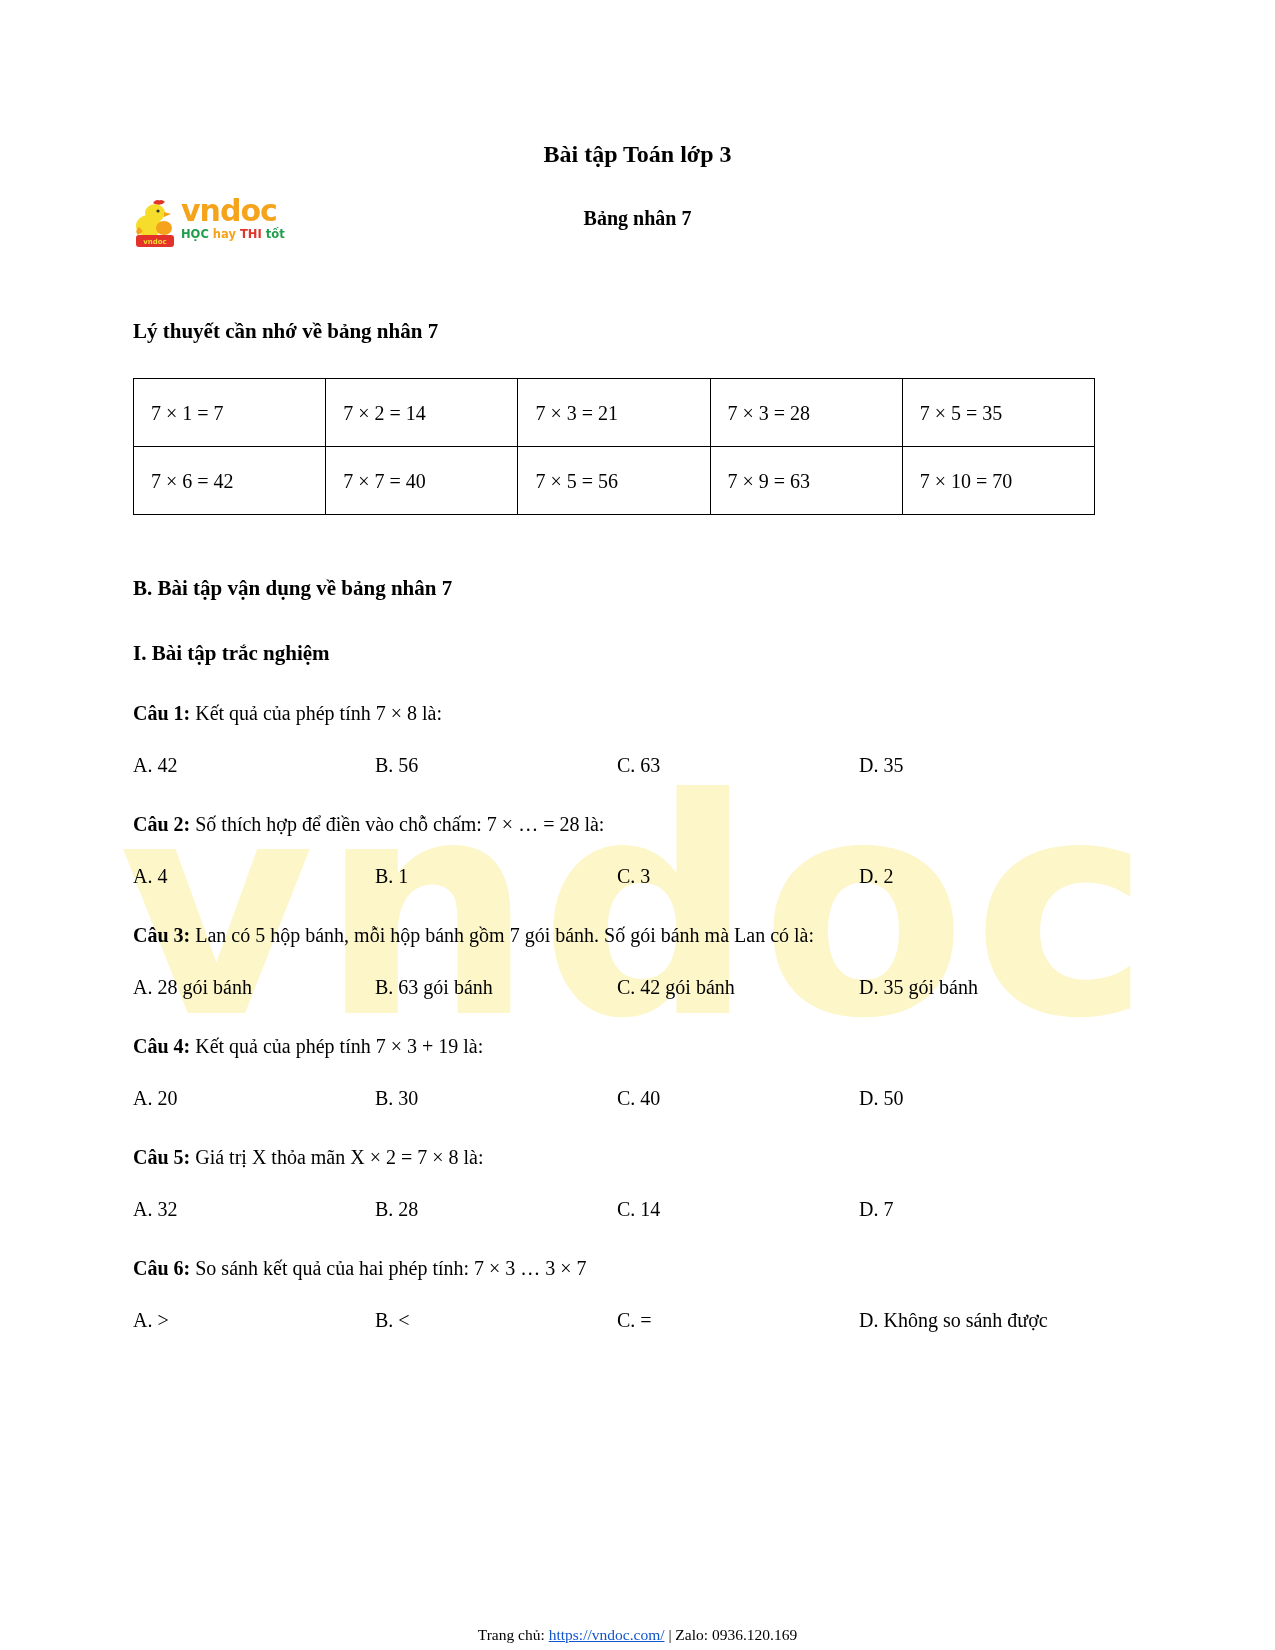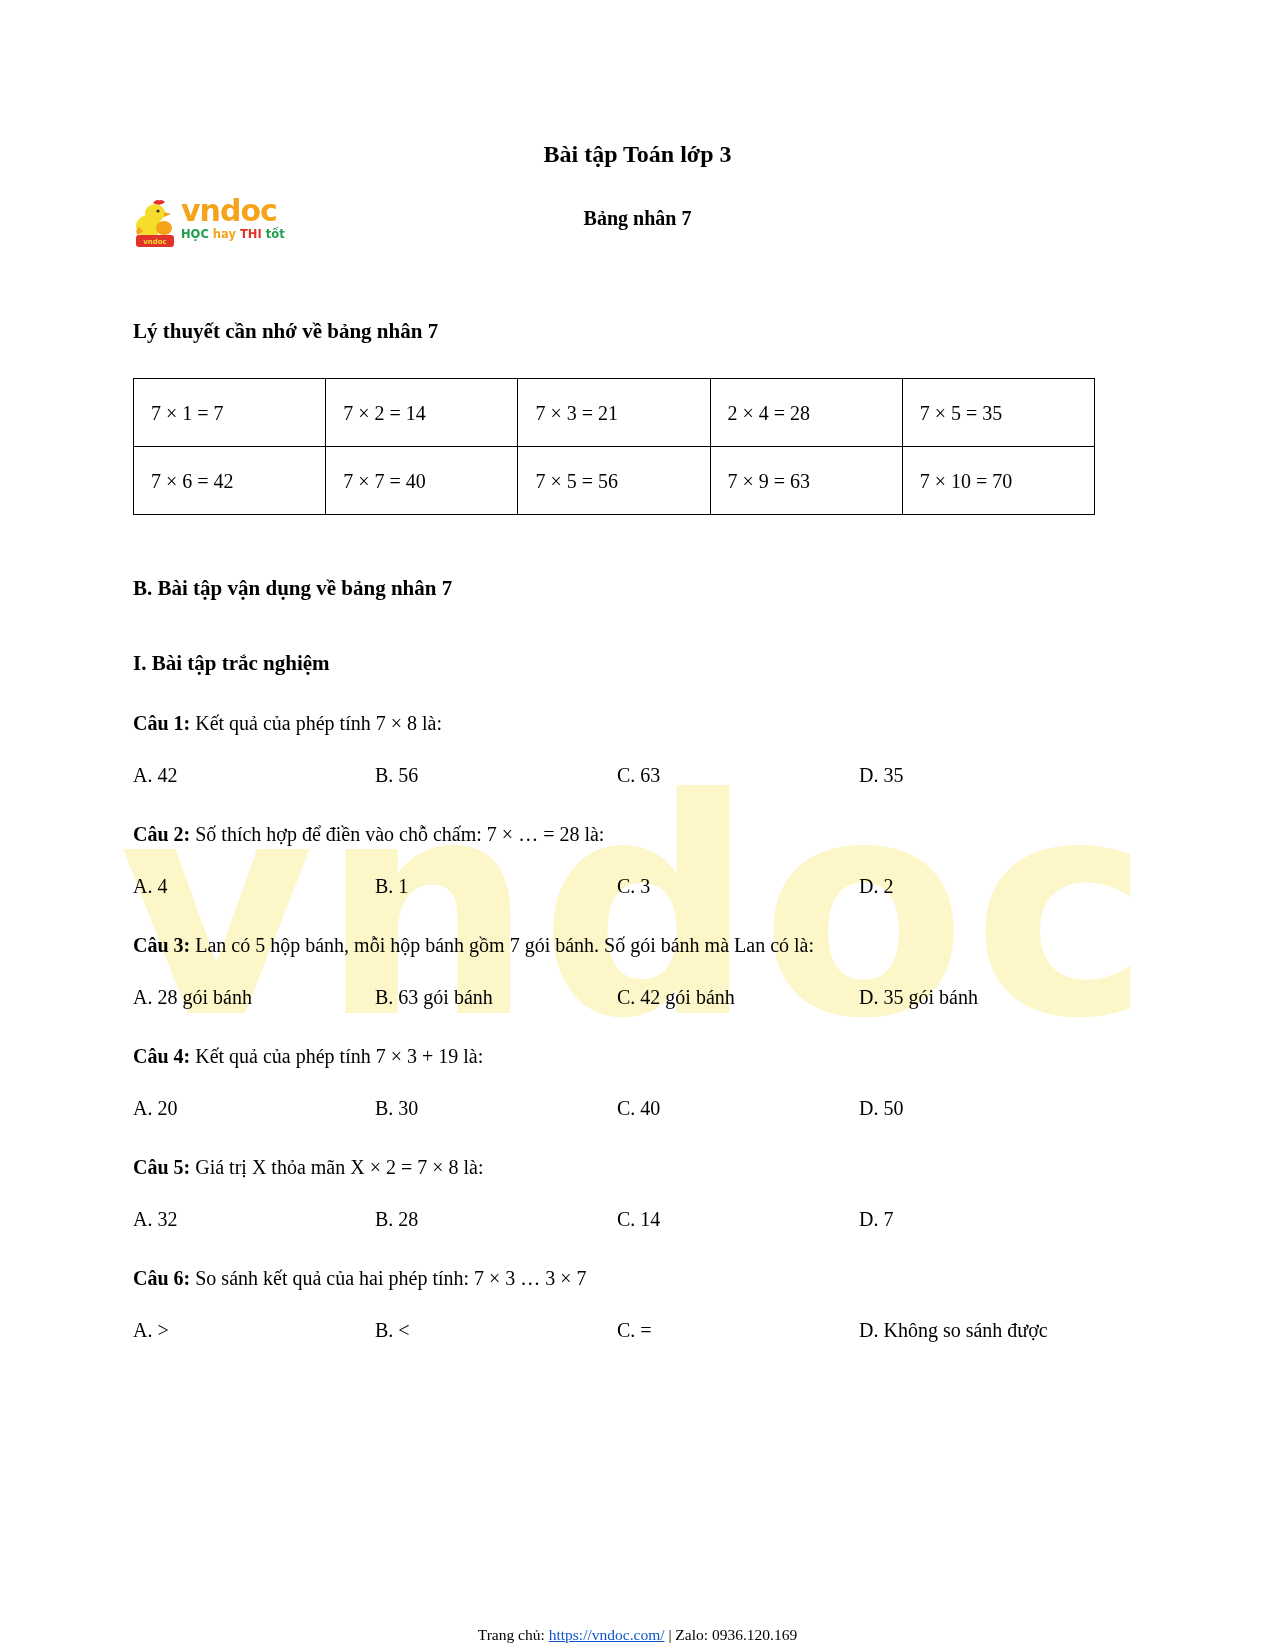--- a/index.html
+++ b/index.html
@@ -109,21 +109,21 @@
     margin-top: 37px;
     line-height: 1.2;
   }
   .section-heading {
     font-weight: bold;
     font-size: 21px;
     line-height: 1.3;
   }
   .h-theory { margin-top: 88px; }
   .h-apply  { margin-top: 60px; }
-  .h-mcq    { margin-top: 48px; }
+  .h-mcq    { margin-top: 38px; }
 
   table.mult-table {
     border-collapse: collapse;
     width: 962px;
     margin-top: 33px;
     table-layout: fixed;
   }
   table.mult-table td {
     border: 1px solid #000000;
     height: 55px;
@@ -208,21 +208,21 @@
     <div class="doc-subtitle">Bảng nhân 7</div>
 
     <div class="section-heading h-theory">Lý thuyết cần nhớ về bảng nhân 7</div>
 
     <table class="mult-table">
       <tbody>
         <tr>
           <td>7 × 1 = 7</td>
           <td>7 × 2 = 14</td>
           <td>7 × 3 = 21</td>
-          <td>2 × 4 = 28</td>
+          <td>7 × 3 = 28</td>
           <td>7 × 5 = 35</td>
         </tr>
         <tr>
           <td>7 × 6 = 42</td>
           <td>7 × 7 = 40</td>
           <td>7 × 5 = 56</td>
           <td>7 × 9 = 63</td>
           <td>7 × 10 = 70</td>
         </tr>
       </tbody>

